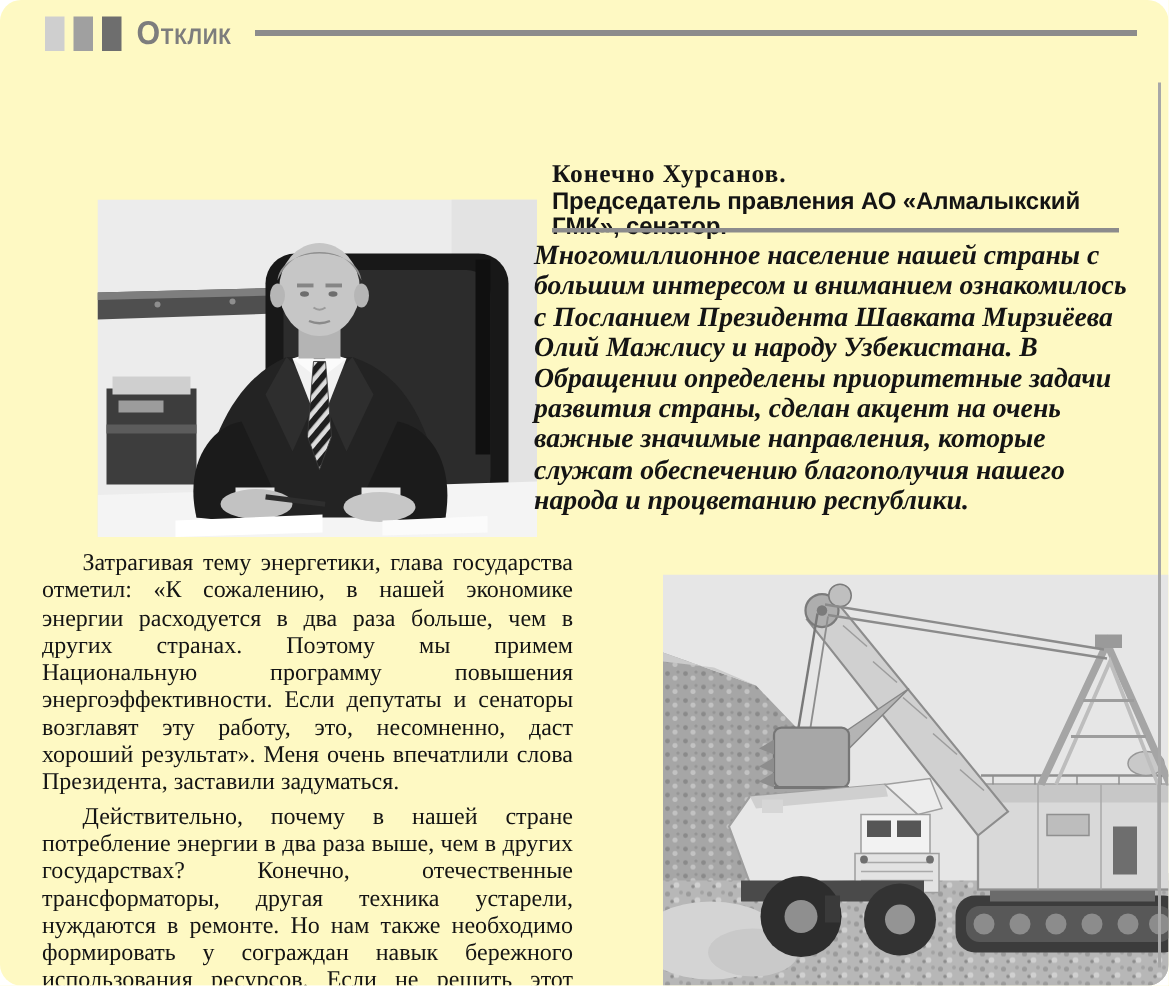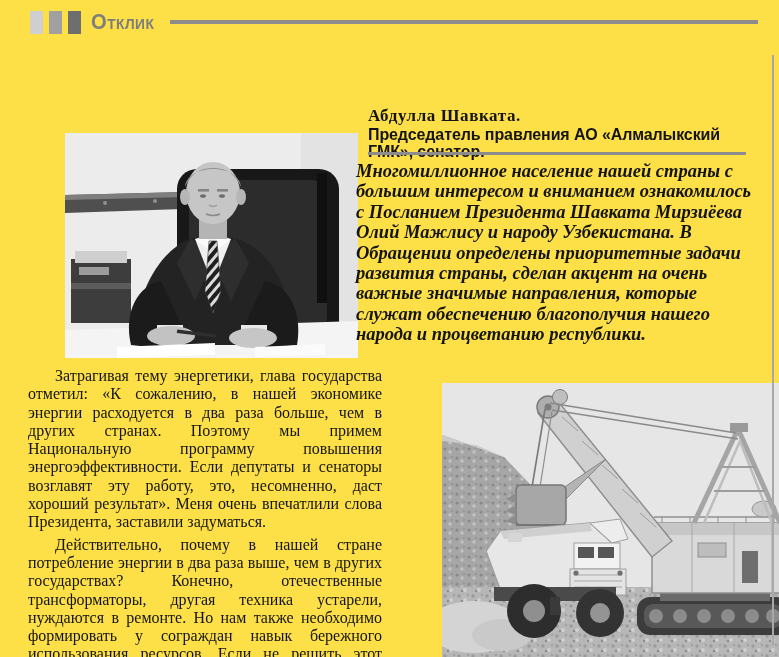--- a/index.html
+++ b/index.html
@@ -1,17 +1,17 @@
 <!DOCTYPE html>
 <html lang="ru"><head>
 <meta charset="utf-8">
 <style>
   html,body{margin:0;padding:0;background:#fff;}
-  #page{position:relative;width:779px;height:657px;background:#fde047;overflow:hidden;
-        font-family:"Liberation Serif", serif;color:#141414;}
+  #page{position:relative;width:779px;height:657px;background:#fef9c3;overflow:hidden;
+        font-family:"Liberation Serif", serif;color:#141414;border-radius:14px;}
 
   
   .kicker-bar{position:absolute;left:30px;top:10px;width:728px;height:24px;
               display:flex;align-items:center;}
   .sq{width:13px;height:23px;margin-right:6px;flex:0 0 auto;}
   .sq1{background:#cfcfcf;} .sq2{background:#a0a0a0;} .sq3{background:#6e6e6e;}
   .kicker-label{font-family:"Liberation Sans", sans-serif;font-weight:bold;
                 font-variant:small-caps;font-size:22px;line-height:1;color:#7d7d7d;
                 margin:0 10px 0 4px;letter-spacing:.5px;transform:scaleX(.92);transform-origin:left center;}
   .kicker-rule{flex:1;height:4px;background:#8c8c8c;}
@@ -118,21 +118,21 @@
       <rect x="176" y="192" width="26" height="10" fill="#e8e8e8"></rect>
       <ellipse cx="106" cy="203" rx="24" ry="10" fill="#c2c2c2"></ellipse>
       <ellipse cx="188" cy="205" rx="24" ry="10" fill="#c6c6c6"></ellipse>
       <rect x="112" y="199" width="40" height="3.4" fill="#2e2e2e" transform="rotate(7 132 200)"></rect>
       <polygon points="52,214 150,210 150,222 52,225" fill="#ffffff"></polygon>
       <polygon points="190,214 260,211 260,222 190,224" fill="#fbfbfb"></polygon>
     </svg>
   </figure>
 
   <div class="byline">
-    <div class="byline-name">Абдулла Шавката.</div>
+    <div class="byline-name">Конечно Хурсанов.</div>
     <div class="byline-role">Председатель правления АО «Алмалыкский ГМК», сенатор.</div>
   </div>
   <div class="byline-rule"></div>
 
   <div class="lead">Многомиллионное население нашей страны с большим интересом и вниманием ознакомилось с Посланием Президента Шавката Мирзиёева Олий Мажлису и народу Узбекистана. В Обращении определены приоритетные задачи развития страны, сделан акцент на очень важные значимые направления, которые служат обеспечению благополучия нашего народа и процветанию республики.</div>
 
   <div class="body-col">
     <p>Затрагивая тему энергетики, глава государства отметил: «К сожалению, в нашей экономике энергии расходуется в два раза больше, чем в других странах. Поэтому мы примем Национальную программу повышения энергоэффективности. Если депутаты и сенаторы возглавят эту работу, это, несомненно, даст хороший результат». Меня очень впечатлили слова Президента, заставили задуматься.</p>
     <p>Действительно, почему в нашей стране потребление энергии в два раза выше, чем в других государствах? Конечно, отечественные трансформаторы, другая техника устарели, нуждаются в ремонте. Но нам также необходимо формировать у сограждан навык бережного использования ресурсов. Если не решить этот вопрос, проблему не устранить.</p>
     <p>Если крупные предприятия, такие как Алма-</p>

